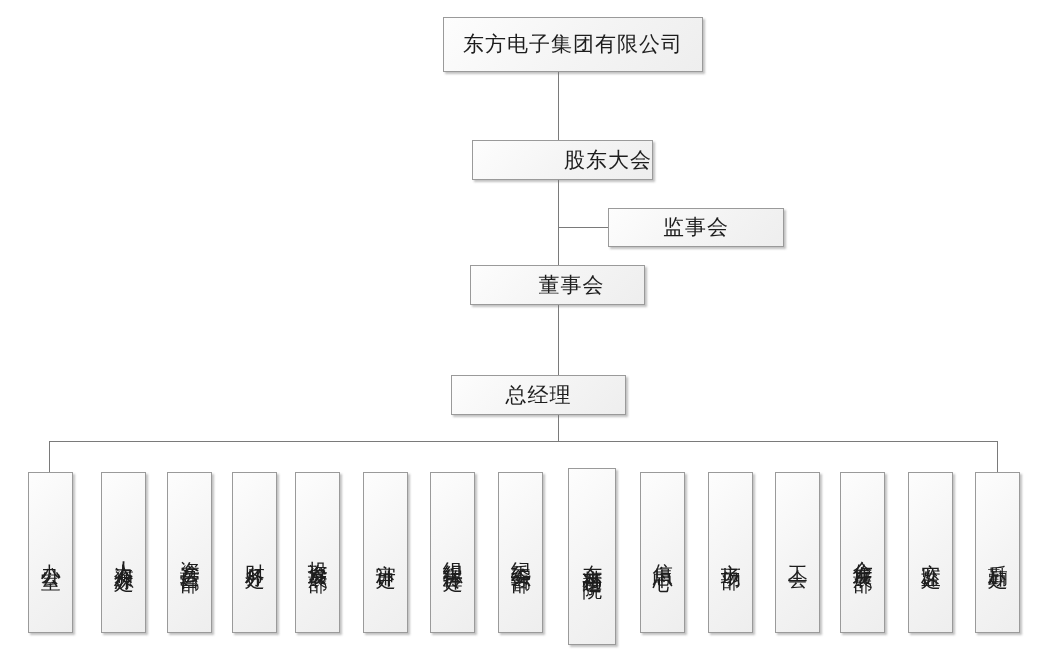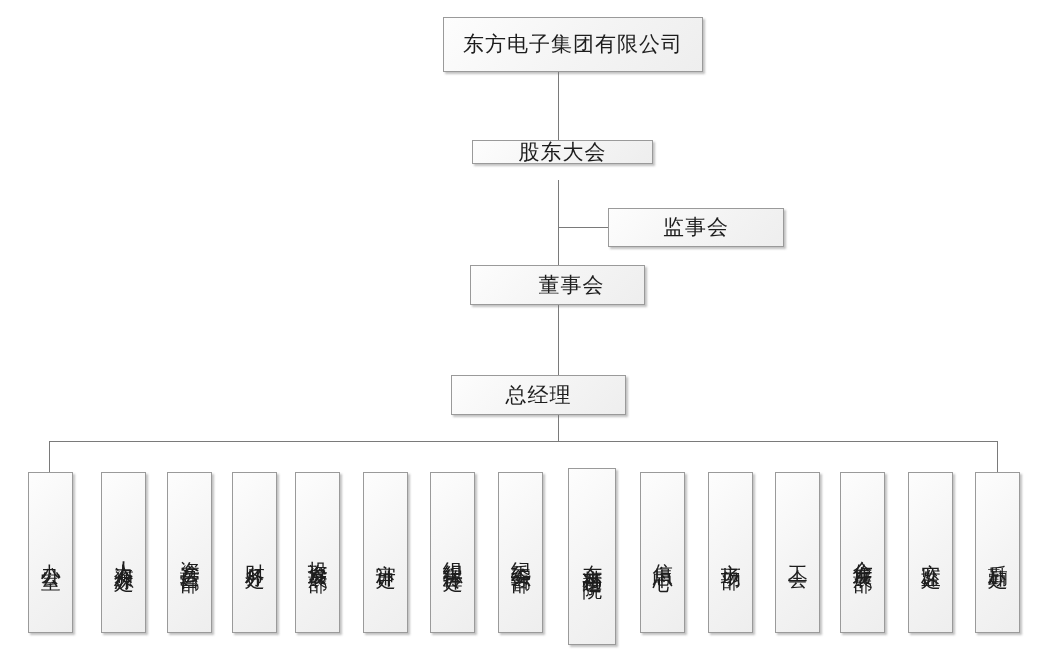--- a/index.html
+++ b/index.html
@@ -73,21 +73,21 @@
     <div class="conn v" style="left: 558px; top: 180px; height: 85px;"></div>
     <div class="conn h" style="left: 558px; top: 227px; width: 50px;"></div>
     <div class="conn v" style="left: 558px; top: 305px; height: 70px;"></div>
     <div class="conn v" style="left: 558px; top: 415px; height: 26px;"></div>
     <div class="conn h" style="left: 49px; top: 441px; width: 949px;"></div>
     <div class="conn v" style="left: 49px; top: 441px; height: 31px;"></div>
     <div class="conn v" style="left: 997px; top: 441px; height: 31px;"></div>
     <div class="node horiz" style="left: 419px; top: 17px; width: 260px; height: 55px; margin-left: 24px;">
       <span class="label">东方电子集团有限公司</span>
     </div>
-    <div class="node horiz" style="left: 472px; top: 140px; width: 181px; height: 24px;">
+    <div class="node horiz" style="left: 472px; top: 140px; width: 181px; height: 40px; justify-content: flex-end;">
       <span class="label">股东大会</span>
     </div>
     <div class="node horiz" style="left: 608px; top: 208px; width: 176px; height: 39px; justify-content: center;">
       <span class="label">监事会</span>
     </div>
     <div class="node horiz" style="left: 470px; top: 265px; width: 175px; height: 40px; padding-left: 28px;">
       <span class="label">董事会</span>
     </div>
     <div class="node horiz" style="left: 451px; top: 375px; width: 175px; height: 40px; justify-content: center;">
       <span class="label">总经理</span>

